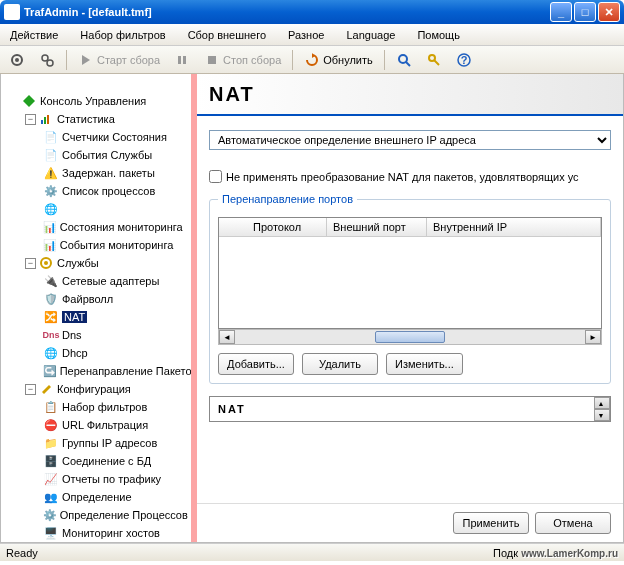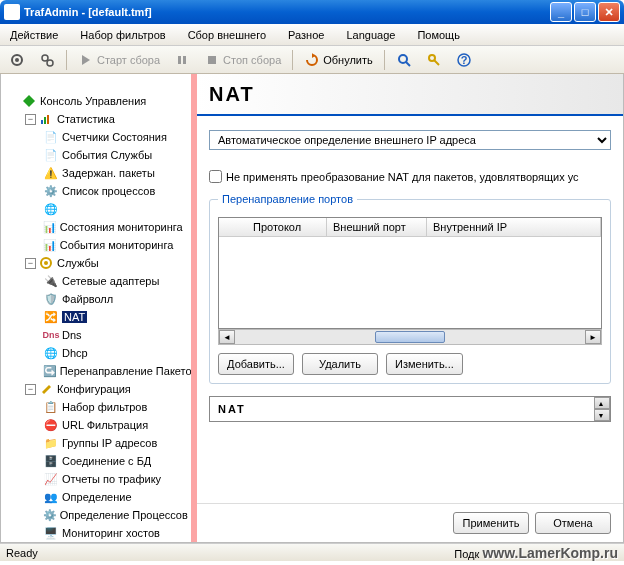--- a/index.html
+++ b/index.html
@@ -57,21 +57,21 @@
 .btn-row { display: flex; gap: 8px; margin-top: 8px; }
 .btn { min-width: 76px; height: 22px; background: linear-gradient(to bottom, #fff, #e8e8e8); border: 1px solid #888; border-radius: 3px; cursor: pointer; padding: 0 8px; }
 
 .lower-box { margin-top: 12px; border: 1px solid #888; height: 26px; display: flex; align-items: center; padding: 0 8px; font-weight: bold; letter-spacing: 2px; position: relative; }
 .spin-btns { position: absolute; right: 0; top: 0; width: 16px; height: 24px; display: flex; flex-direction: column; }
 .spin-btn { flex: 1; background: linear-gradient(to bottom, #f0f0f0, #d0d0d0); border: 1px solid #999; font-size: 7px; display: flex; align-items: center; justify-content: center; cursor: pointer; }
 
 .footer-btns { display: flex; justify-content: flex-end; gap: 6px; padding: 8px 12px; border-top: 1px solid #ddd; }
 
 .statusbar { height: 18px; background: linear-gradient(to bottom, #f8f8f4, #e8e4d8); border-top: 1px solid #ccc; display: flex; align-items: center; padding: 0 6px; justify-content: space-between; }
-.status-right { font-size: 14px; color: #555; font-weight: bold; text-shadow: 1px 1px 0 #fff; }
+.status-right { font-size: 10px; color: #555; font-weight: bold; text-shadow: 1px 1px 0 #fff; }
 
 svg { display: block; }
 </style>
 </head>
 <body>
 
 <div class="titlebar">
   <div class="titlebar-icon"></div>
   <div class="titlebar-text">TrafAdmin - [default.tmf]</div>
   <div class="titlebar-btns">

